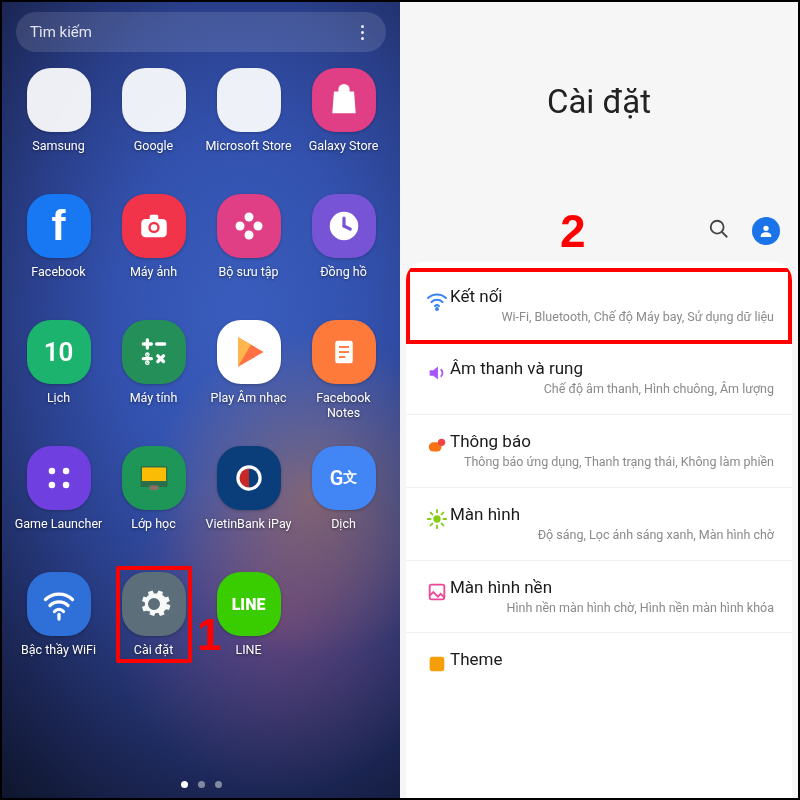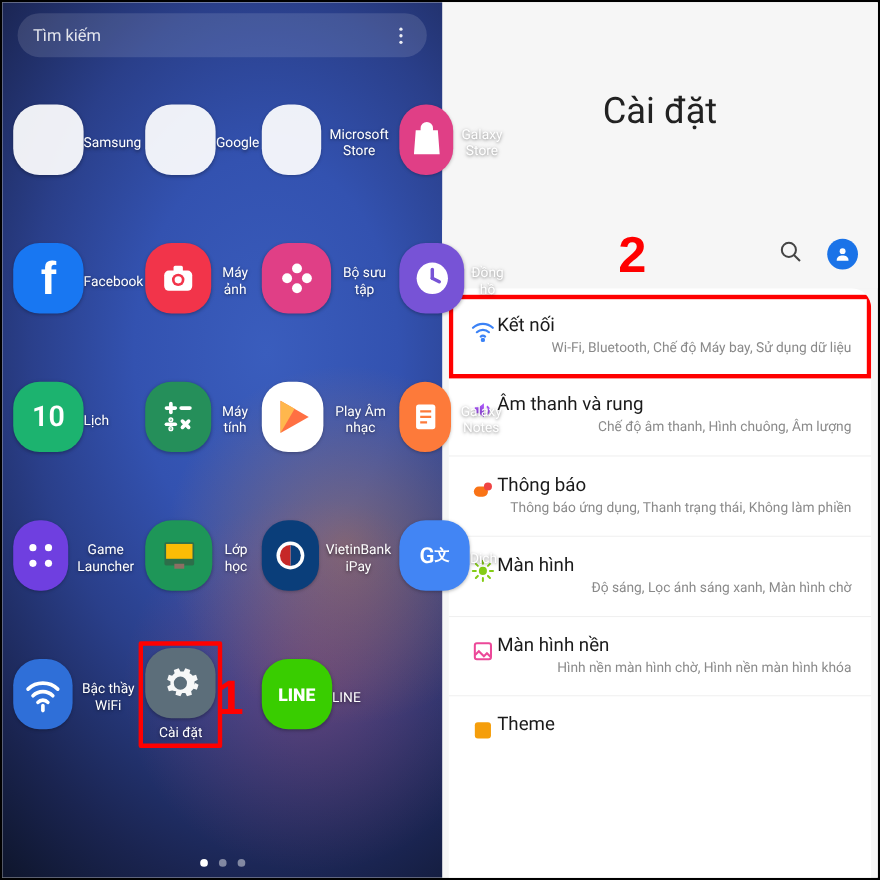--- a/index.html
+++ b/index.html
@@ -49,21 +49,21 @@
     z-index:2;
     padding: 10px 10px 0 10px;
     display: grid;
     grid-template-columns: repeat(4, 1fr);
     grid-auto-rows: 118px;
     row-gap: 8px;
     column-gap:2px;
   }
   .app {
     display:flex;
-    flex-direction:row;
+    flex-direction:column;
     align-items:center;
     justify-content:flex-start;
     cursor:pointer;
   }
   .icon {
     width: 64px;
     height: 64px;
     border-radius: 24px;
     position:relative;
     display:flex;
@@ -334,21 +334,21 @@
       </div>
       <div class="app">
         <div class="icon" style="background: rgb(253, 122, 58);">
           <svg viewBox="0 0 24 24" width="30" height="30" fill="#fff">
             <rect x="5" y="3" width="14" height="18" rx="2"></rect>
             <line x1="8" y1="8" x2="16" y2="8" stroke="#fd7a3a" stroke-width="1.5"></line>
             <line x1="8" y1="12" x2="16" y2="12" stroke="#fd7a3a" stroke-width="1.5"></line>
             <line x1="8" y1="16" x2="13" y2="16" stroke="#fd7a3a" stroke-width="1.5"></line>
           </svg>
         </div>
-        <div class="label">Galaxy Notes</div>
+        <div class="label">Facebook Notes</div>
       </div>
       <div class="app">
         <div class="icon" style="background: rgb(111, 63, 224);">
           <svg viewBox="0 0 24 24" width="34" height="34" fill="#fff">
             <circle cx="7" cy="7" r="2.3"></circle>
             <circle cx="17" cy="7" r="2.3"></circle>
             <circle cx="7" cy="17" r="2.3"></circle>
             <circle cx="17" cy="17" r="2.3"></circle>
           </svg>
         </div>

